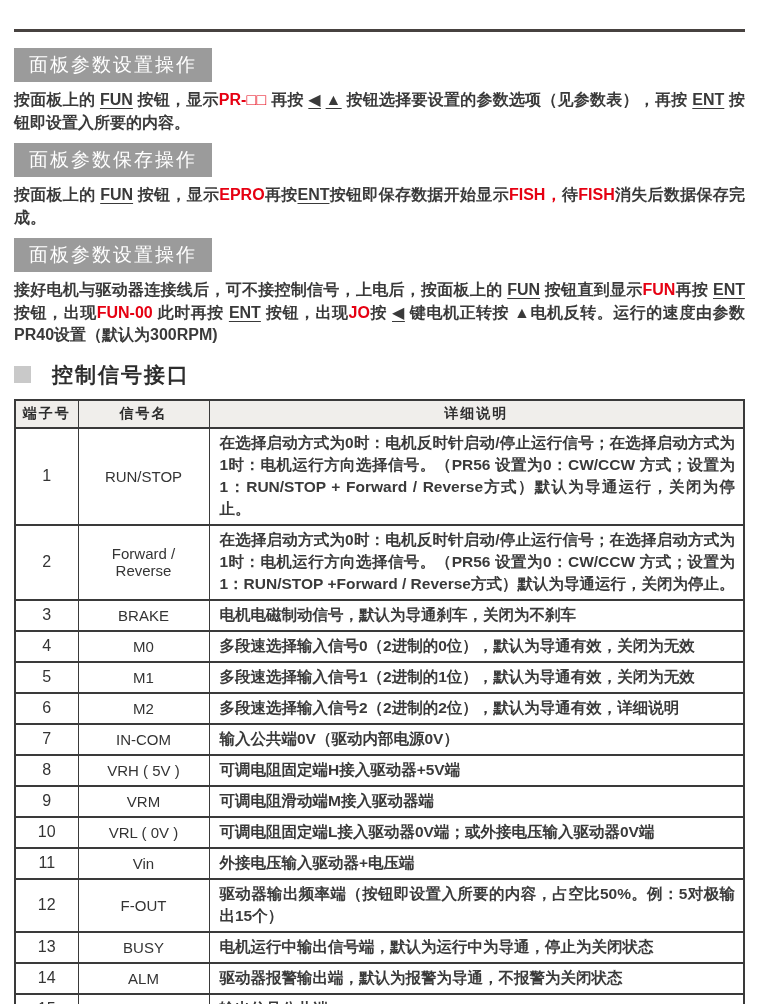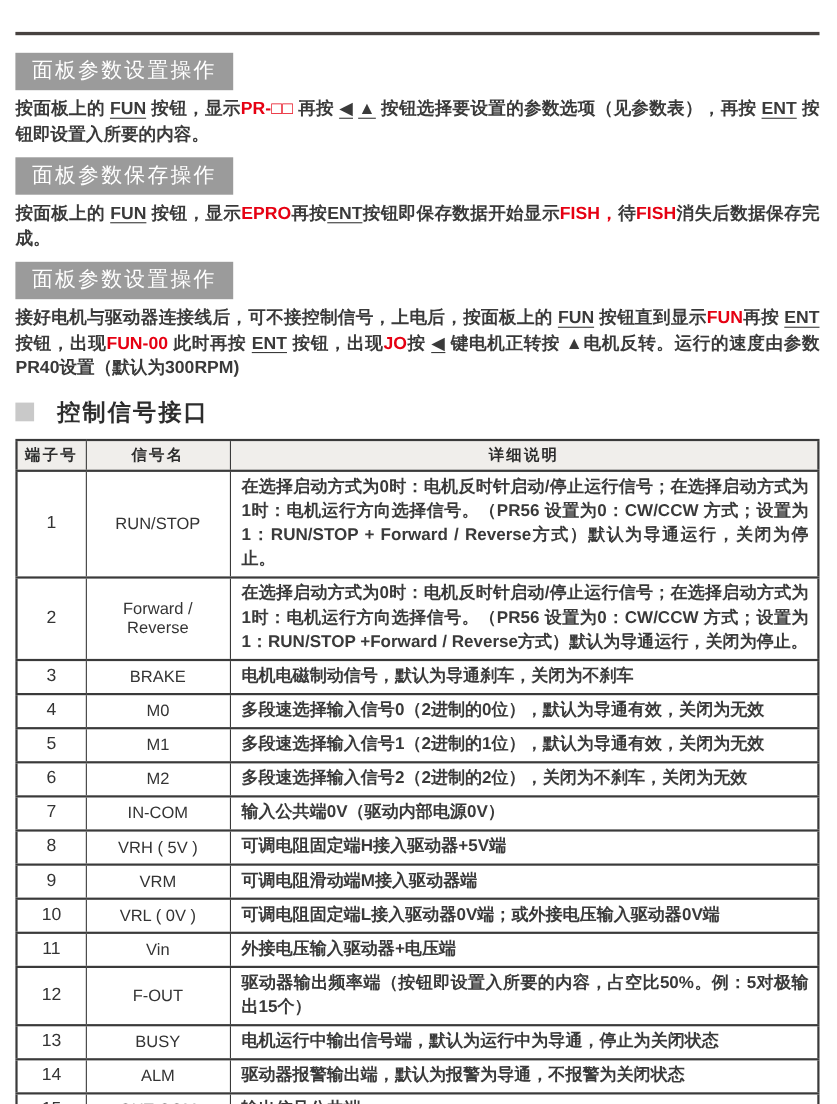--- a/index.html
+++ b/index.html
@@ -109,21 +109,21 @@
           <td class="c2">多段速选择输入信号0（2进制的0位），默认为导通有效，关闭为无效</td>
         </tr>
         <tr>
           <td class="c0">5</td>
           <td class="c1">M1</td>
           <td class="c2">多段速选择输入信号1（2进制的1位），默认为导通有效，关闭为无效</td>
         </tr>
         <tr>
           <td class="c0">6</td>
           <td class="c1">M2</td>
-          <td class="c2">多段速选择输入信号2（2进制的2位），关闭为不刹车，关闭为无效</td>
+          <td class="c2">多段速选择输入信号2（2进制的2位），默认为导通有效，详细说明</td>
         </tr>
         <tr>
           <td class="c0">7</td>
           <td class="c1">IN-COM</td>
           <td class="c2">输入公共端0V（驱动内部电源0V）</td>
         </tr>
         <tr>
           <td class="c0">8</td>
           <td class="c1">VRH ( 5V )</td>
           <td class="c2">可调电阻固定端H接入驱动器+5V端</td>

